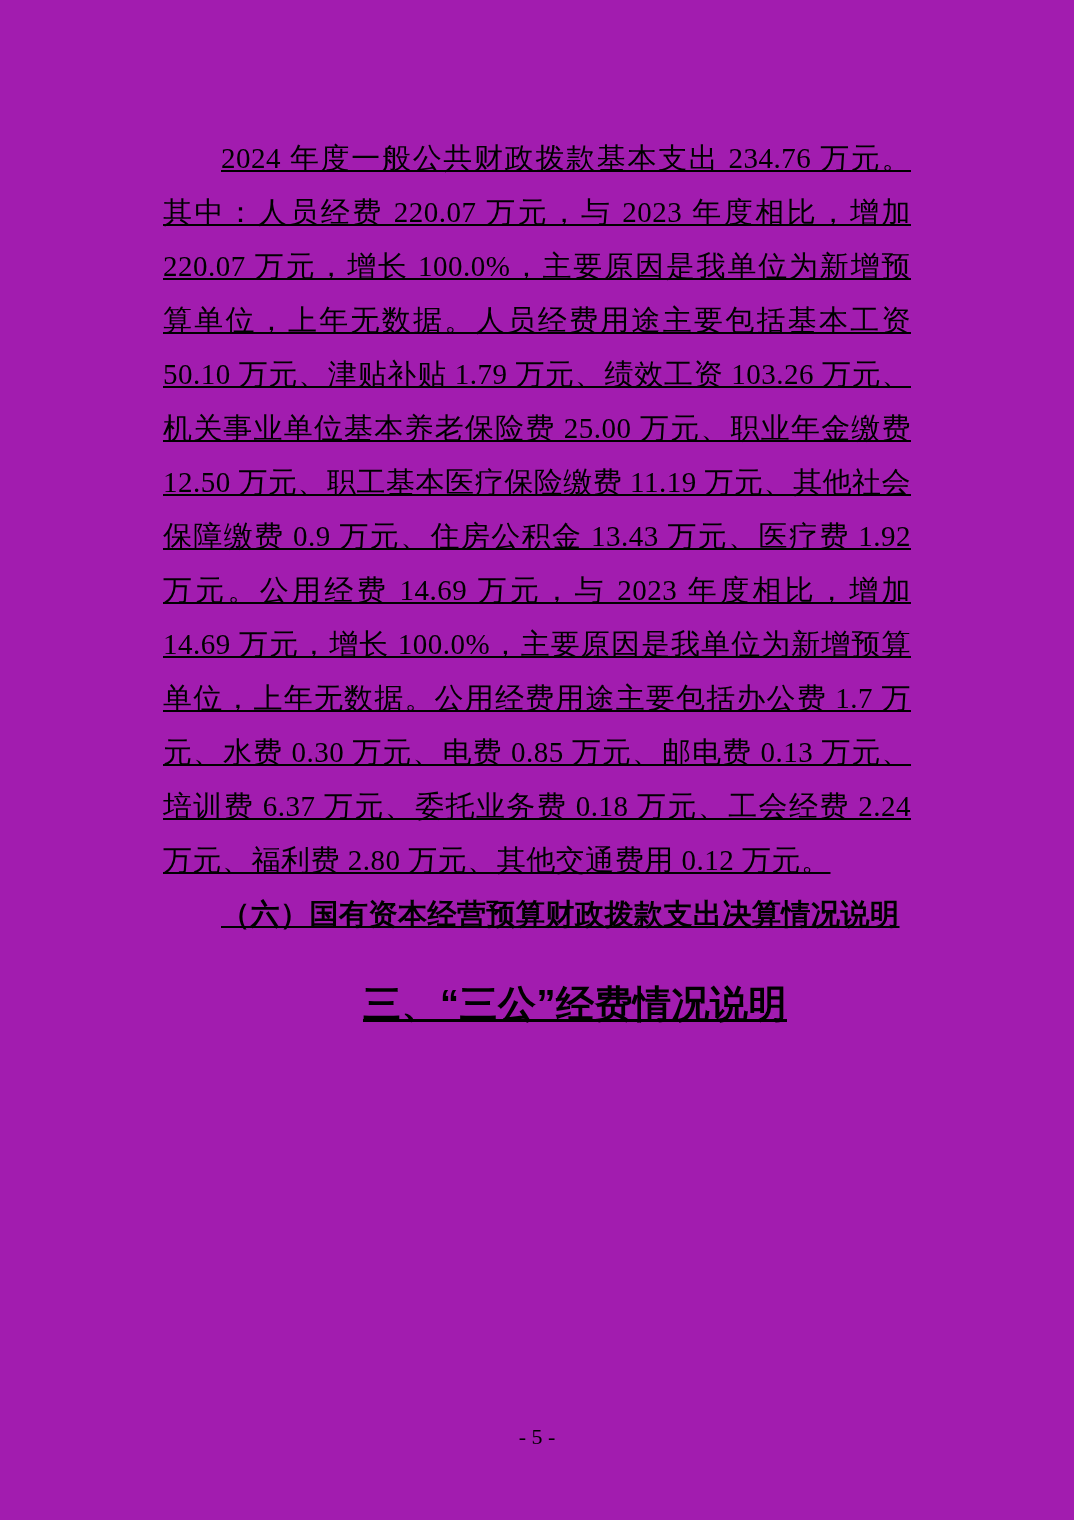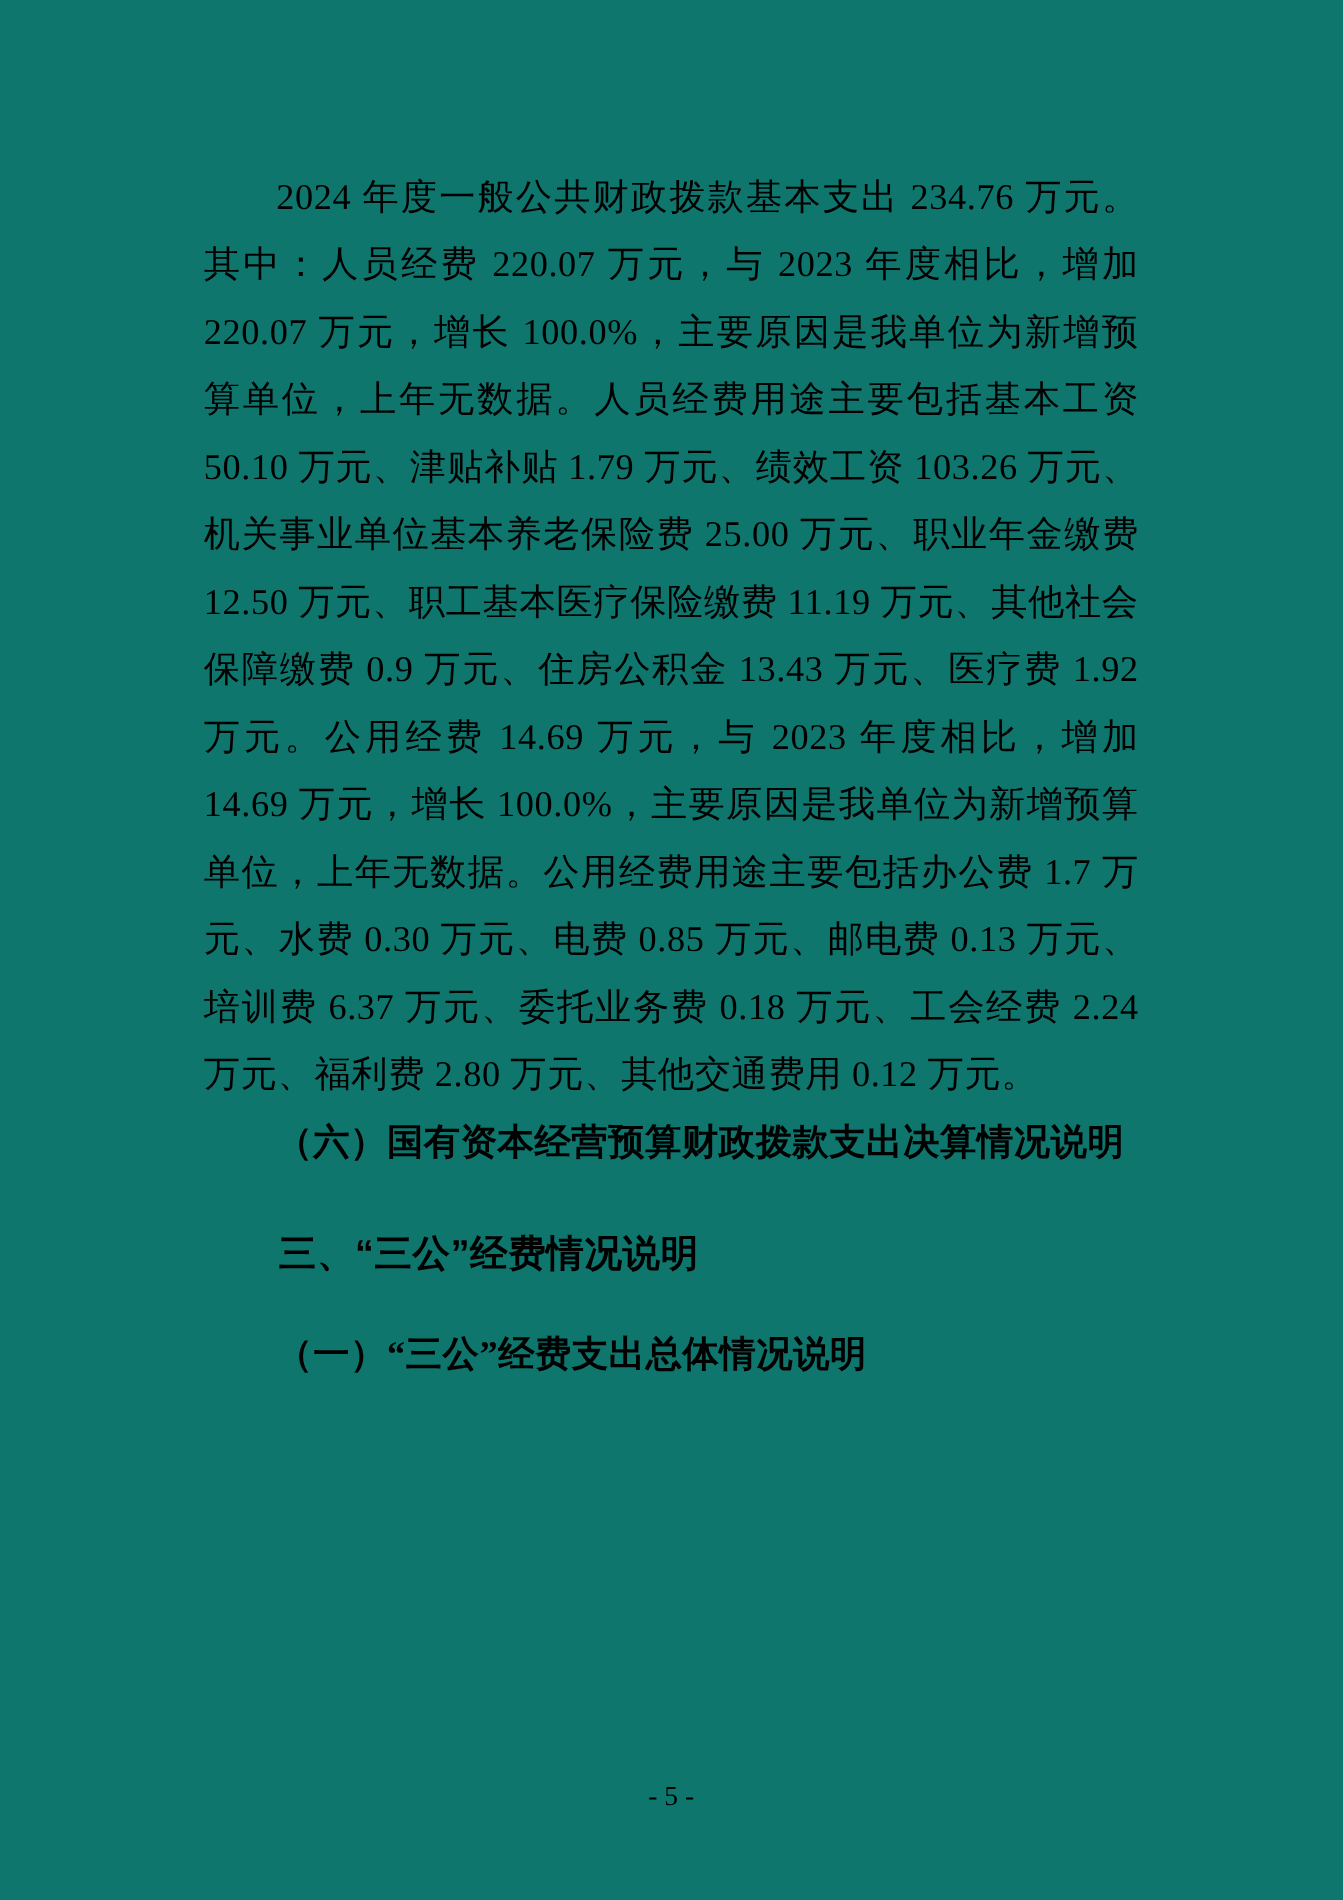--- a/index.html
+++ b/index.html
@@ -5,44 +5,45 @@
   html, body {
     margin: 0;
     padding: 0;
     background: #ffffff;
   }
   .page {
     position: relative;
     width: 1074px;
     height: 1520px;
     margin: 0 auto;
-    background: #0f766e;
+    background: #a21caf;
     box-sizing: border-box;
     padding: 131px 163px 0 163px;
     font-family: "Liberation Serif", serif;
     color: #000000;
     overflow: hidden;
+    text-decoration: underline;
   }
   .para {
     margin: 0;
     font-size: 29px;
     line-height: 54px;
     text-align: justify;
     text-indent: 2em;
     letter-spacing: 0.5px;
   }
   .heading-kai {
     font-weight: bold;
   }
   .heading-hei {
     font-family: "Liberation Sans", sans-serif;
     font-weight: bold;
-    font-size: 30px;
+    font-size: 38px;
     margin-top: 36px;
-    text-align: left;
+    text-align: center;
   }
   .sub-heading {
     margin-top: 26px;
   }
   .footer {
     position: absolute;
     left: 0;
     right: 0;
     bottom: 70px;
     text-align: center;
@@ -59,18 +60,17 @@
 
   <p class="para">2024 年度一般公共财政拨款基本支出 234.76 万元。其中：人员经费 220.07 万元，与 2023 年度相比，增加 220.07 万元，增长 100.0%，主要原因是我单位为新增预算单位，上年无数据。人员经费用途主要包括基本工资 50.10 万元、津贴补贴 1.79 万元、绩效工资 103.26 万元、机关事业单位基本养老保险费 25.00 万元、职业年金缴费 12.50 万元、职工基本医疗保险缴费 11.19 万元、其他社会保障缴费 0.9 万元、住房公积金 13.43 万元、医疗费 1.92 万元。公用经费 14.69 万元，与 2023 年度相比，增加 14.69 万元，增长 100.0%，主要原因是我单位为新增预算单位，上年无数据。公用经费用途主要包括办公费 1.7 万元、水费 0.30 万元、电费 0.85 万元、邮电费 0.13 万元、培训费 6.37 万元、委托业务费 0.18 万元、工会经费 2.24 万元、福利费 2.80 万元、其他交通费用 0.12 万元。</p>
 
 
 
   <p class="para heading-kai">（六）国有资本经营预算财政拨款支出决算情况说明</p>
 
 
   <p class="para heading-hei">三、“三公”经费情况说明</p>
 
-  <p class="para heading-kai sub-heading">（一）“三公”经费支出总体情况说明</p>
 
 
   <div class="footer">- 5 -</div>
 
 </div>
 
 </body></html>

